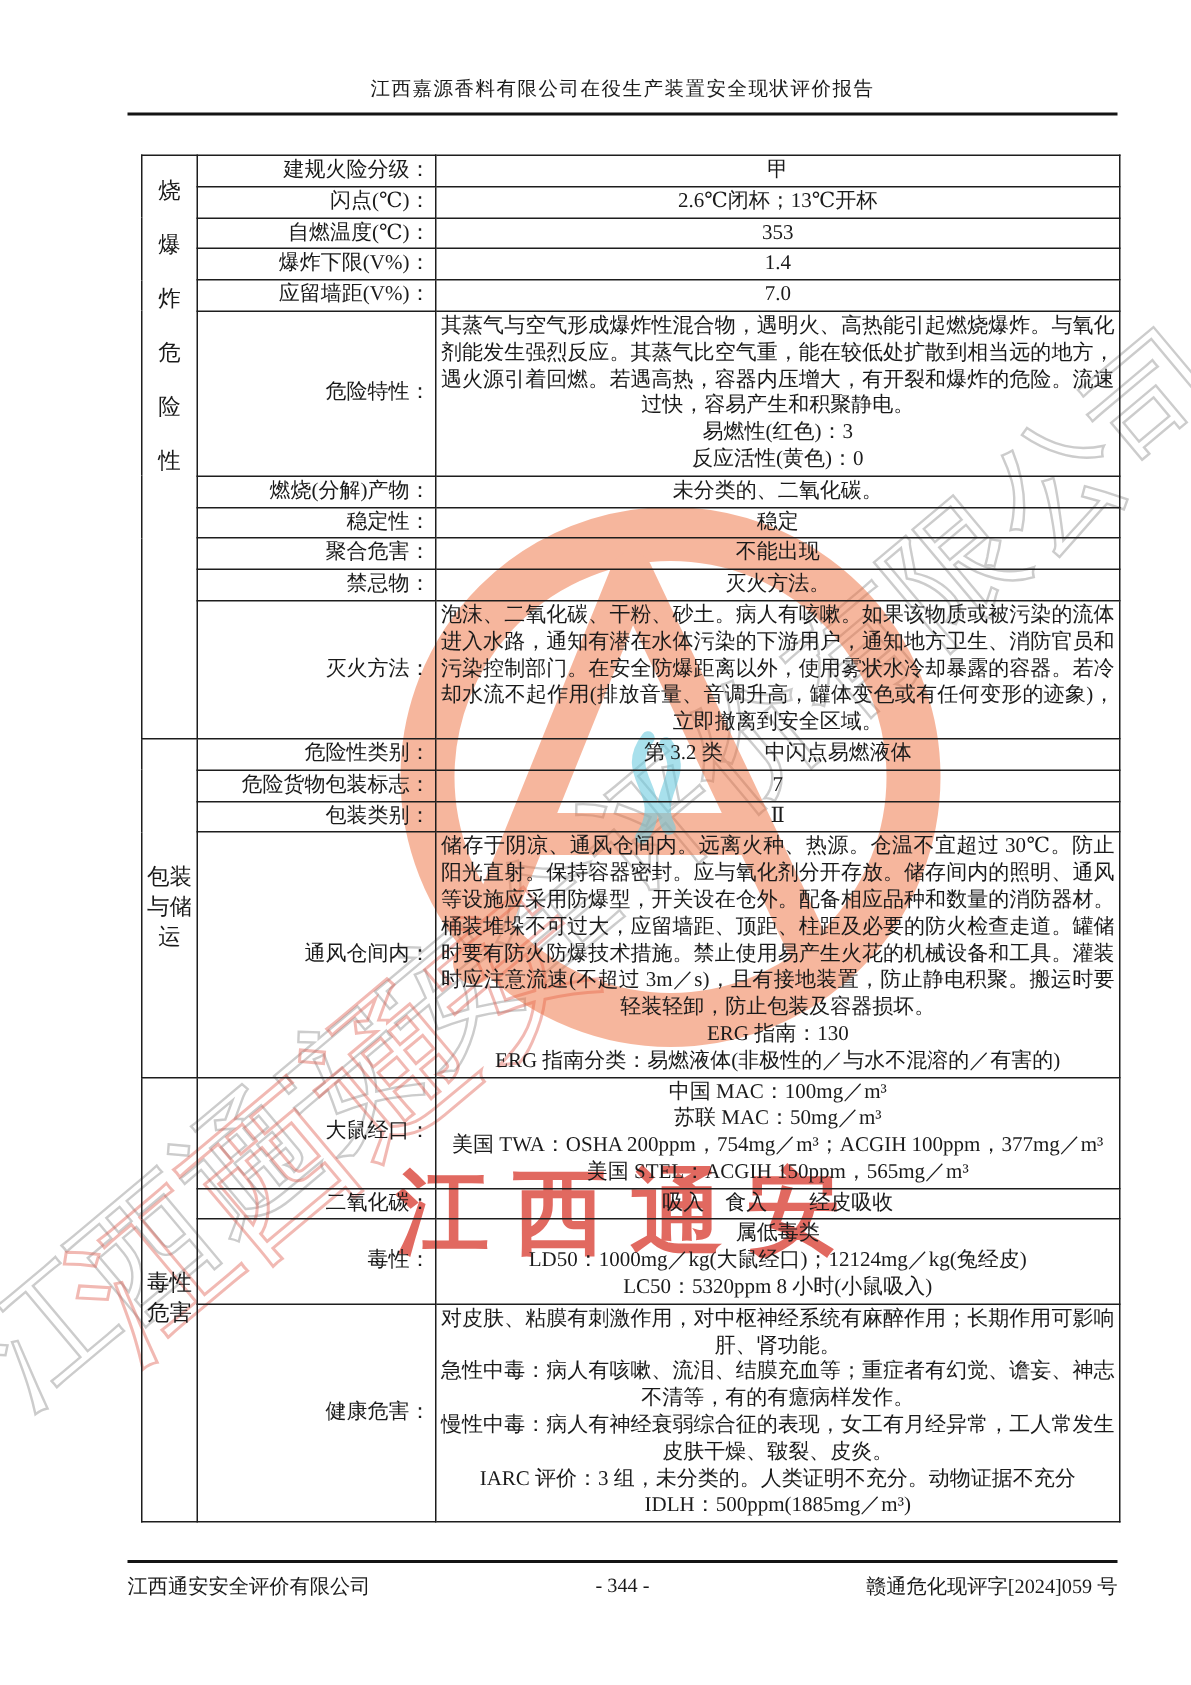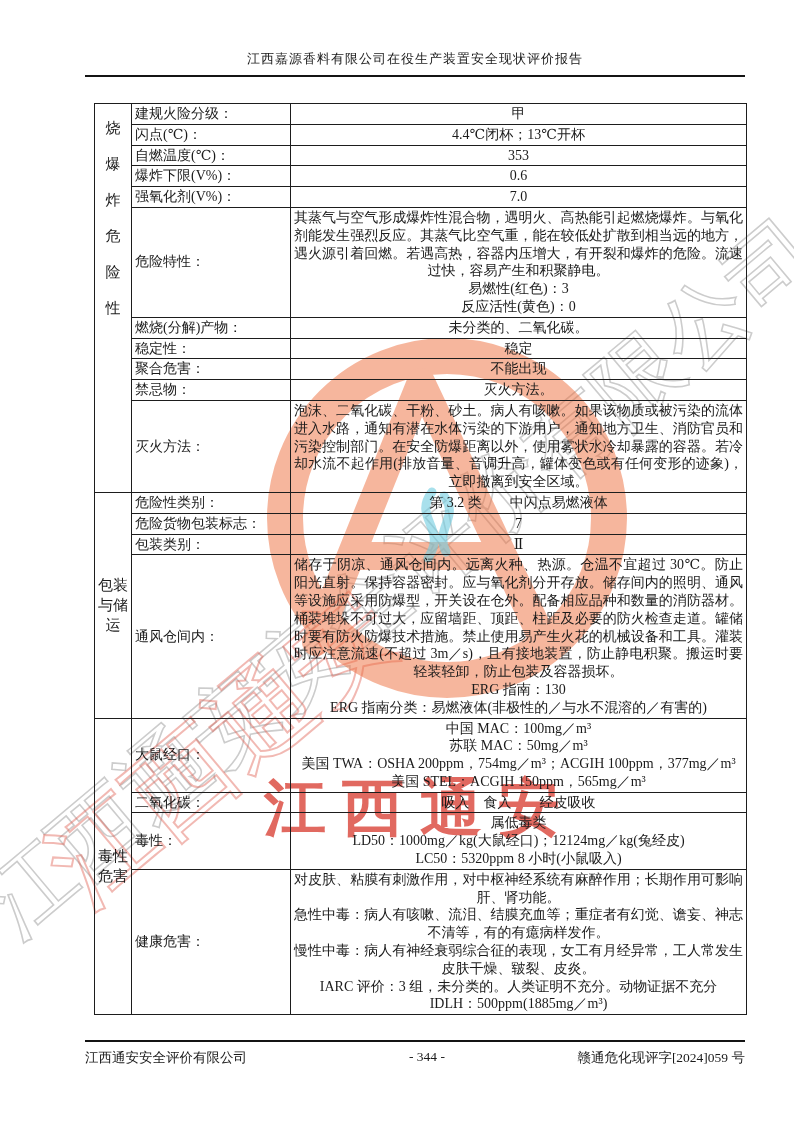--- a/index.html
+++ b/index.html
@@ -20,33 +20,33 @@
   }
   table.msds{
     margin:26px 0 0 94px;border-collapse:collapse;table-layout:fixed;
     width:645px;font-size:14px;
   }
   table.msds td{border:1px solid #1d1d1d;padding:1px 3px;vertical-align:middle;background:transparent;}
   td.cat{width:30px;text-align:center;font-size:15px;padding:2px 1px;}
   td.cat div{line-height:20px;}
   td.cat.cat-s0{vertical-align:top;padding-top:6px;}
   td.cat.cat-s0 div{line-height:36px;}
-  td.lbl{width:152px;text-align:left;line-height:17.8px;}
+  td.lbl{width:152px;text-align:right;line-height:17.8px;}
   td.val{width:449px;}
   td.val div{line-height:17.8px;}
   td.val .ctr{text-align:center;}
   td.val .just{text-align:justify;text-align-last:center;text-justify:inter-ideograph;}
   .footer{
     position:absolute;left:85px;right:49px;top:1040px;z-index:1;
     border-top:2px solid #141414;padding-top:7px;
     font-size:13.5px;
   }
   .footer .f-left{float:left;}
   .footer .f-right{float:right;}
-  .footer .f-center{position:absolute;left:50%;transform:translateX(-50%);margin-left:12px;}
+  .footer .f-center{position:absolute;left:50%;transform:translateX(-50%);}
 </style>
 </head>
 <body>
 
 <div class="page">
 
   <svg class="wm" viewBox="0 0 794 1123" width="794" height="1123">
 
     <text x="420" y="600" font-size="88" text-anchor="middle" fill="none" stroke-width="1.6" opacity="0.5" transform="rotate(-40 420 600)" stroke="#9a9a9a">江西通安安全评价有限公司</text>
 
@@ -80,37 +80,37 @@
               <div>性</div>
             </td>
             <td class="lbl">建规火险分级：</td>
             <td class="val">
               <div class="ctr">甲</div>
             </td>
           </tr>
           <tr>
             <td class="lbl">闪点(℃)：</td>
             <td class="val">
-              <div class="ctr">4.4℃闭杯；13℃开杯</div>
+              <div class="ctr">2.6℃闭杯；13℃开杯</div>
             </td>
           </tr>
           <tr>
             <td class="lbl">自燃温度(℃)：</td>
             <td class="val">
               <div class="ctr">353</div>
             </td>
           </tr>
           <tr>
             <td class="lbl">爆炸下限(V%)：</td>
             <td class="val">
-              <div class="ctr">0.6</div>
-            </td>
-          </tr>
-          <tr>
-            <td class="lbl">强氧化剂(V%)：</td>
+              <div class="ctr">1.4</div>
+            </td>
+          </tr>
+          <tr>
+            <td class="lbl">应留墙距(V%)：</td>
             <td class="val">
               <div class="ctr">7.0</div>
             </td>
           </tr>
           <tr>
             <td class="lbl">危险特性：</td>
             <td class="val">
               <div class="just">其蒸气与空气形成爆炸性混合物，遇明火、高热能引起燃烧爆炸。与氧化剂能发生强烈反应。其蒸气比空气重，能在较低处扩散到相当远的地方，遇火源引着回燃。若遇高热，容器内压增大，有开裂和爆炸的危险。流速过快，容易产生和积聚静电。</div>
               <div class="ctr">易燃性(红色)：3</div>
               <div class="ctr">反应活性(黄色)：0</div>

